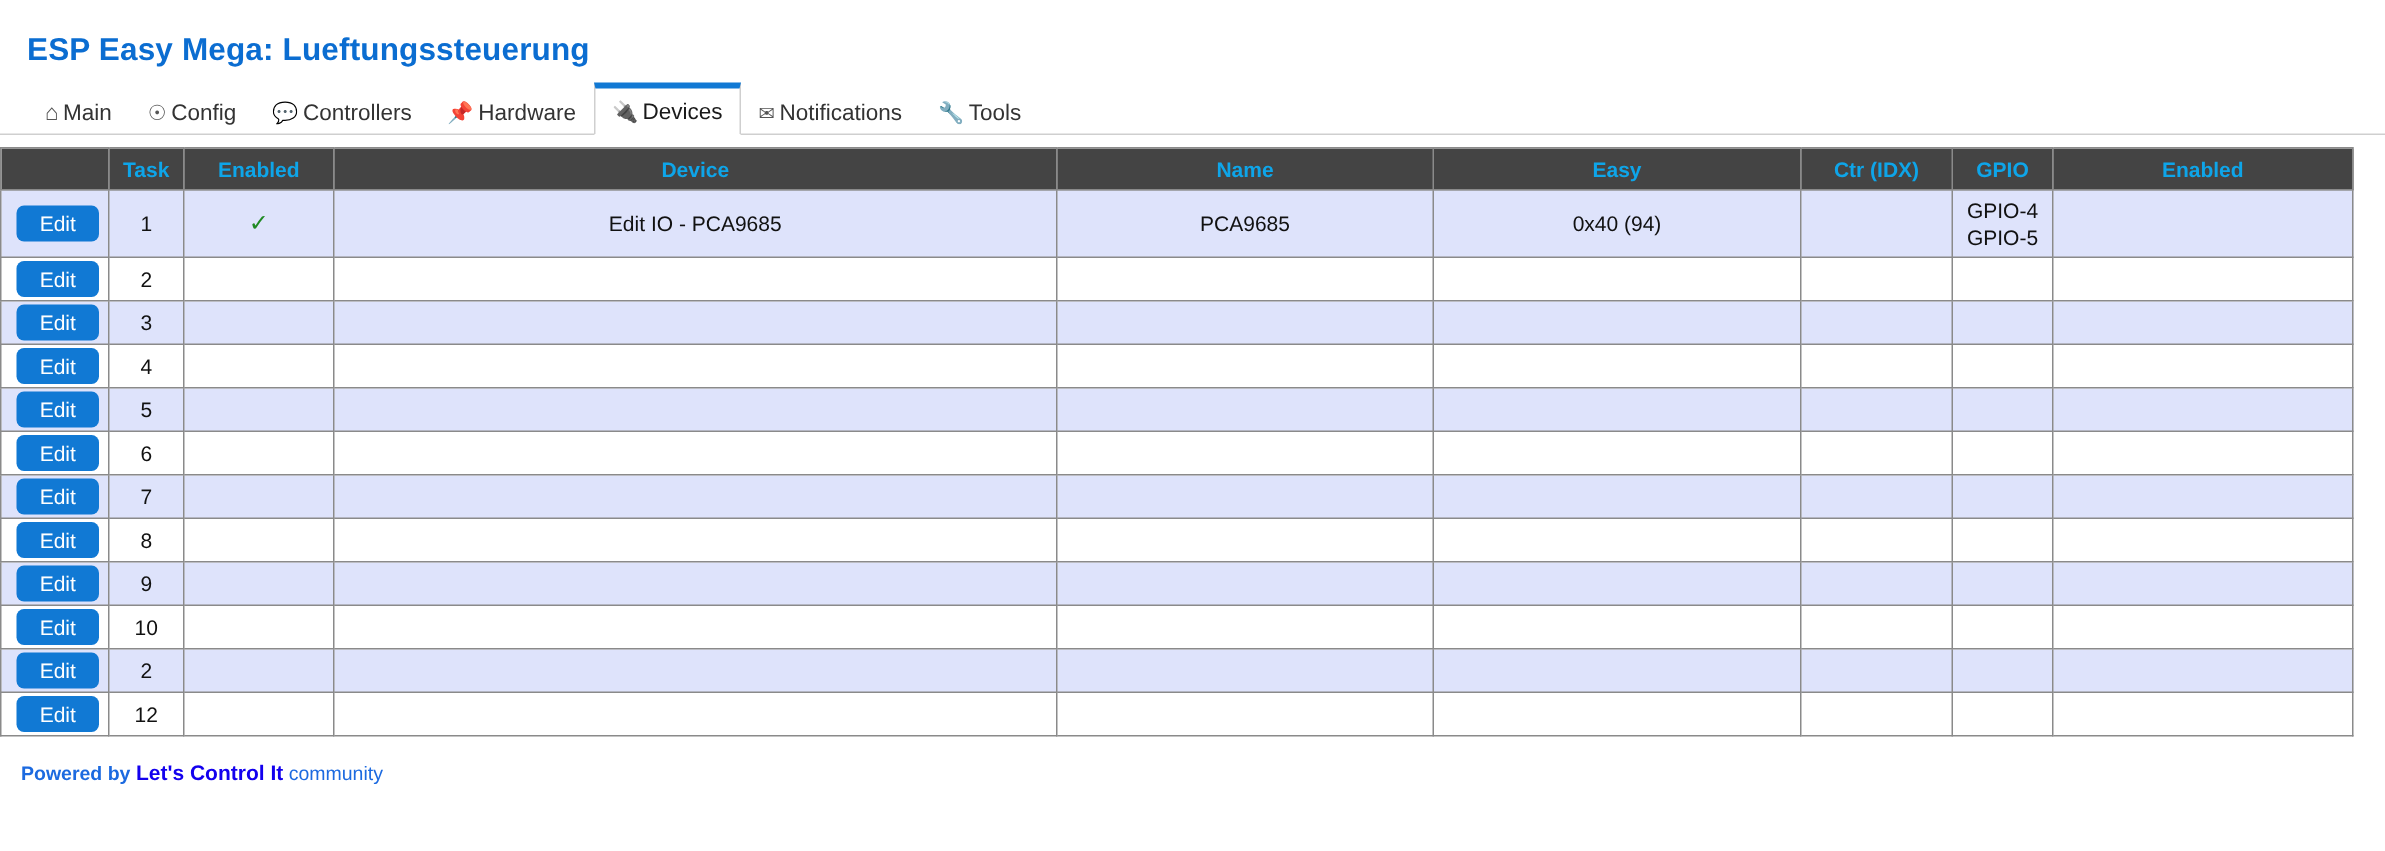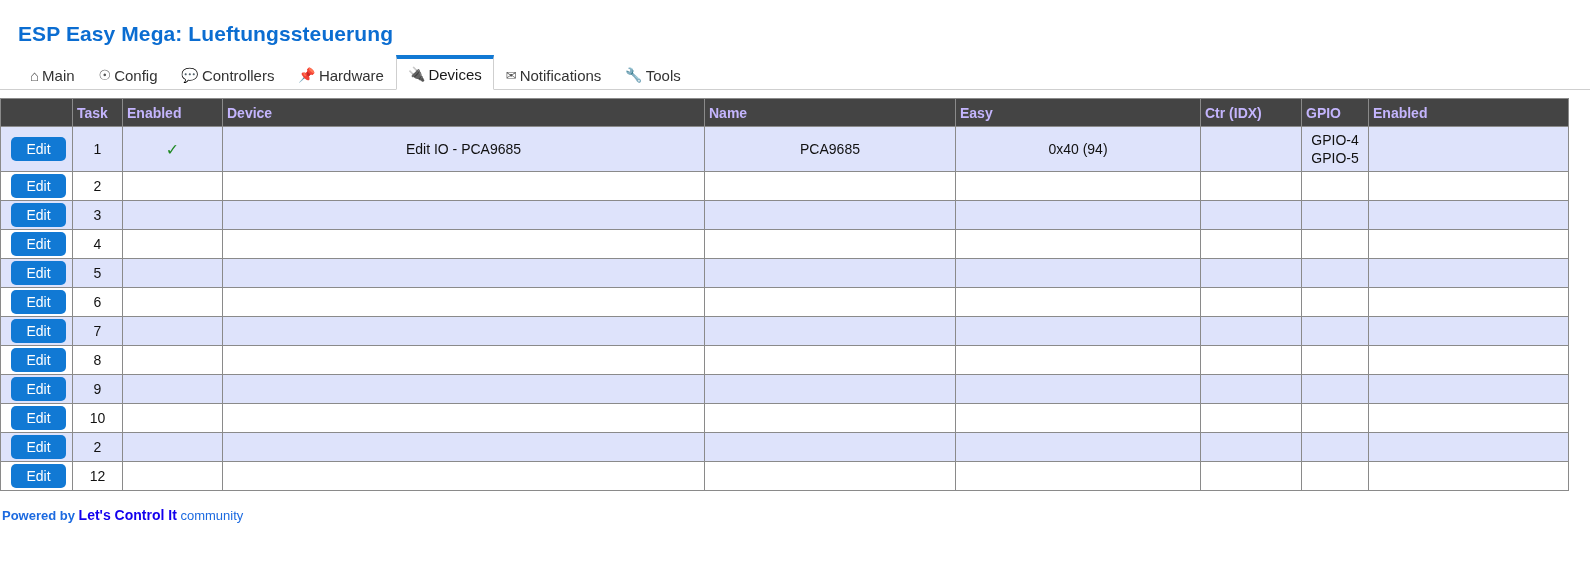--- a/index.html
+++ b/index.html
@@ -90,27 +90,27 @@
     padding: 0;
   }
   table.devices {
     border-collapse: collapse;
     width: 1568px;
     table-layout: fixed;
     font-size: 14px;
   }
   table.devices th {
     background: #444444;
-    color: #c4b5fd;
+    color: #0ea5e9;
     font-size: 14px;
     font-weight: bold;
     height: 28px;
     padding: 0 4px;
     border: 1px solid #8a8a8a;
-    text-align: left;
+    text-align: center;
     box-sizing: border-box;
   }
   table.devices td {
     border: 1px solid #8a8a8a;
     height: 29px;
     padding: 0 5px;
     text-align: center;
     box-sizing: border-box;
     font-size: 14px;
     color: #111111;
@@ -159,21 +159,21 @@
     text-align: left;
     line-height: 18px;
     font-size: 14px;
     padding-left: 4px;
   }
   .gpio-cell span { display: block; }
 
   
   .footer {
     margin-top: 16px;
-    padding-left: 2px;
+    padding-left: 14px;
     font-size: 13px;
     color: #1c6ae0;
   }
   .footer .brand {
     color: #1300ee;
     font-weight: bold;
     font-size: 14px;
   }
   .footer .pw, .footer .com { color: #1c6ae0; font-weight: bold; }
   .footer .com { font-weight: normal; }

